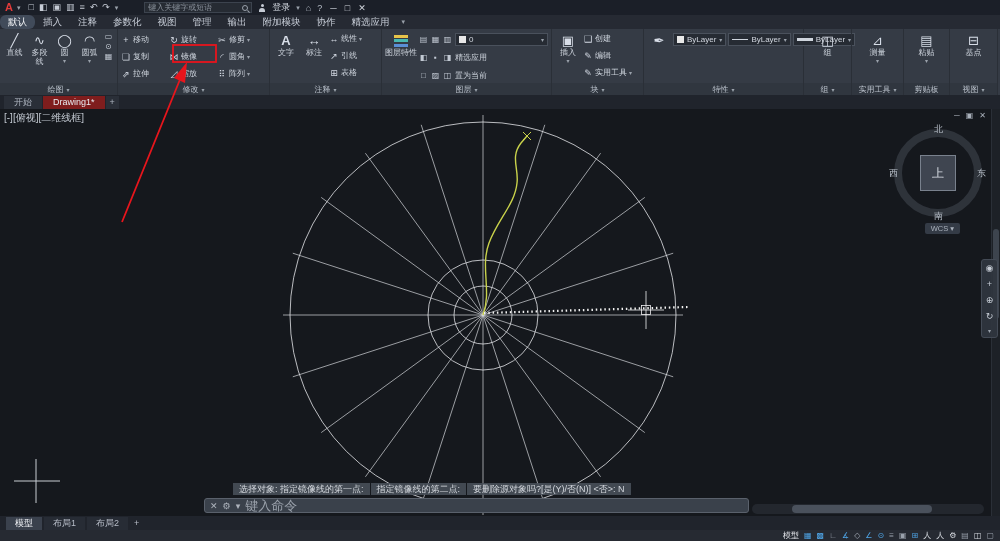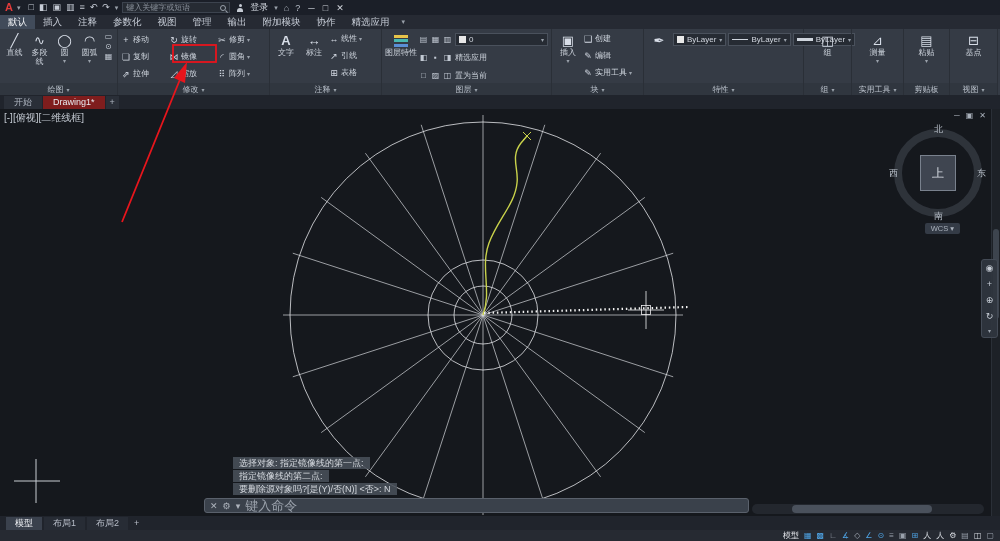--- a/index.html
+++ b/index.html
@@ -10,40 +10,40 @@
   
   .titlebar { height:15px; background:#1b1f28; display:flex; align-items:center; gap:4px;
     padding:0 5px; font-size:9px; flex:0 0 auto; }
   .logo { color:#e23b3b; font-weight:bold; font-size:11px; line-height:11px; }
   .caret { color:#9aa1ab; font-size:7px; }
   .qat { display:flex; align-items:center; gap:5px; margin-left:4px; }
   .qi { color:#c7cdd7; font-size:9px; line-height:9px; cursor:default; }
   .title-text { flex:1; text-align:center; color:#e4e7ec; font-size:9.5px; white-space:nowrap; }
   .tb-right { display:flex; align-items:center; gap:6px; }
   .searchbox { display:flex; align-items:center; width:108px; height:11px; background:#262b33;
-    border:1px solid #3c434e; padding:0 3px; gap:3px; }
+    border:1px solid #3c434e; padding:0 3px; gap:3px;margin-left:22px; }
   .searchbox input { flex:1; min-width:0; background:transparent; border:none; outline:none;
     color:#c6ccd5; font-size:8px; font-family:inherit; }
   .searchbox input::placeholder { color:#8b929c; }
   .mag { width:6px; height:6px; border:1px solid #9aa1ab; border-radius:50%; position:relative; flex:0 0 auto; }
   .mag::after { content:''; position:absolute; width:3px; height:1px; background:#9aa1ab;
     transform:rotate(45deg); left:4px; top:5px; }
   .person { width:8px; height:8px; position:relative; display:inline-block; }
   .person::before { content:''; position:absolute; top:0; left:2.5px; width:3px; height:3px;
     border-radius:50%; background:#c6ccd5; }
   .person::after { content:''; position:absolute; bottom:0; left:1px; width:6px; height:3.5px;
     border-radius:3px 3px 0 0; background:#c6ccd5; }
   .signin { color:#d2d7df; }
   .tbi { color:#b7bec8; font-size:9px; }
   .winbtn { color:#cfd3da; font-size:9px; margin-left:2px; }
 
   
   .menubar { height:14px; background:#262a33; display:flex; align-items:stretch; font-size:9.5px;
     flex:0 0 auto; }
-  .mtab { padding:0 8px; line-height:14px; color:#c9cfd9; cursor:default; white-space:nowrap; }
+  .mtab { padding:0 8px; line-height:14px; color:#c9cfd9; cursor:default; white-space:nowrap;border-radius:6px; }
   .mtab.active { background:#414b5a; color:#f0f2f5; }
   .menubar .caret { line-height:14px; padding:0 4px; }
 
   
   .ribbon { height:66px; background:#353b45; display:flex; flex:0 0 auto; }
   .panel { display:flex; flex-direction:column; border-right:1px solid #2a2f37; }
   .panel-content { height:54px; display:flex; padding:2px 3px; gap:2px; align-items:flex-start; }
   .panel-caption { height:12px; background:#30363f; display:flex; align-items:center;
     justify-content:center; gap:3px; font-size:8px; color:#b8bfc9; }
   .bigbtn { display:flex; flex-direction:column; align-items:center; font-size:8px;
@@ -101,21 +101,21 @@
     border:1px solid #434a55; border-radius:3px; display:flex; flex-direction:column;
     align-items:center; padding:3px 0; gap:6px; font-size:9px; color:#c6ccd5; z-index:6; }
   .vscroll { position:absolute; right:0; top:0; bottom:0; width:9px; background:#1d2127;
     border-left:1px solid #2a2f37; z-index:4; }
   .vthumb { position:absolute; top:120px; right:1.5px; width:6px; height:90px; background:#3d444e;
     border-radius:3px; }
   .hscroll { position:absolute; left:752px; bottom:2px; width:232px; height:10px; background:#23272e;
     border-radius:5px; z-index:6; }
   .hthumb { width:140px; height:8px; margin:1px 0 0 40px; background:#4a515c; border-radius:4px; }
 
-  .cmdhist { position:absolute; left:233px; bottom:21px; display:flex; flex-direction:column;
+  .cmdhist { position:absolute; left:233px; bottom:21px; display:flex; 
     align-items:flex-start; gap:1px; font-size:9px; color:#d3d7dd; z-index:7; }
   .hline { background:rgba(73,80,90,0.88); padding:0 6px; line-height:12px; white-space:nowrap; }
   .cmdbar { position:absolute; left:204px; bottom:3px; width:545px; height:15px; display:flex;
     align-items:center; gap:5px; background:#3a414b; border:1px solid #5a616c; border-radius:3px;
     padding:0 5px; font-size:9px; z-index:7; }
   .cmdbar .ci { color:#aeb4bd; font-size:9px; }
   .cmdbar input { flex:1; background:transparent; border:none; outline:none; color:#d6dae1;
     font-size:13px; font-family:inherit; }
   .cmdbar input::placeholder { color:#9aa1ab; }
 

